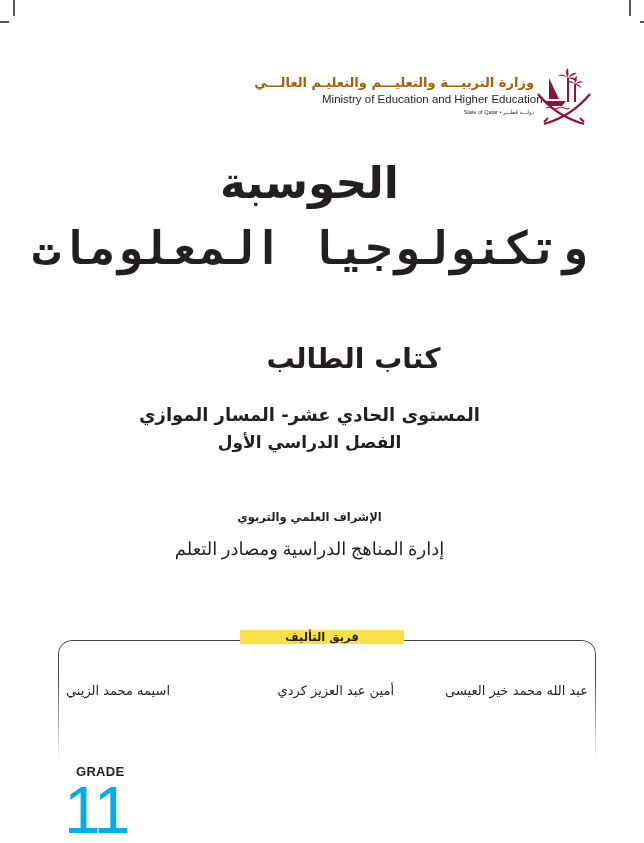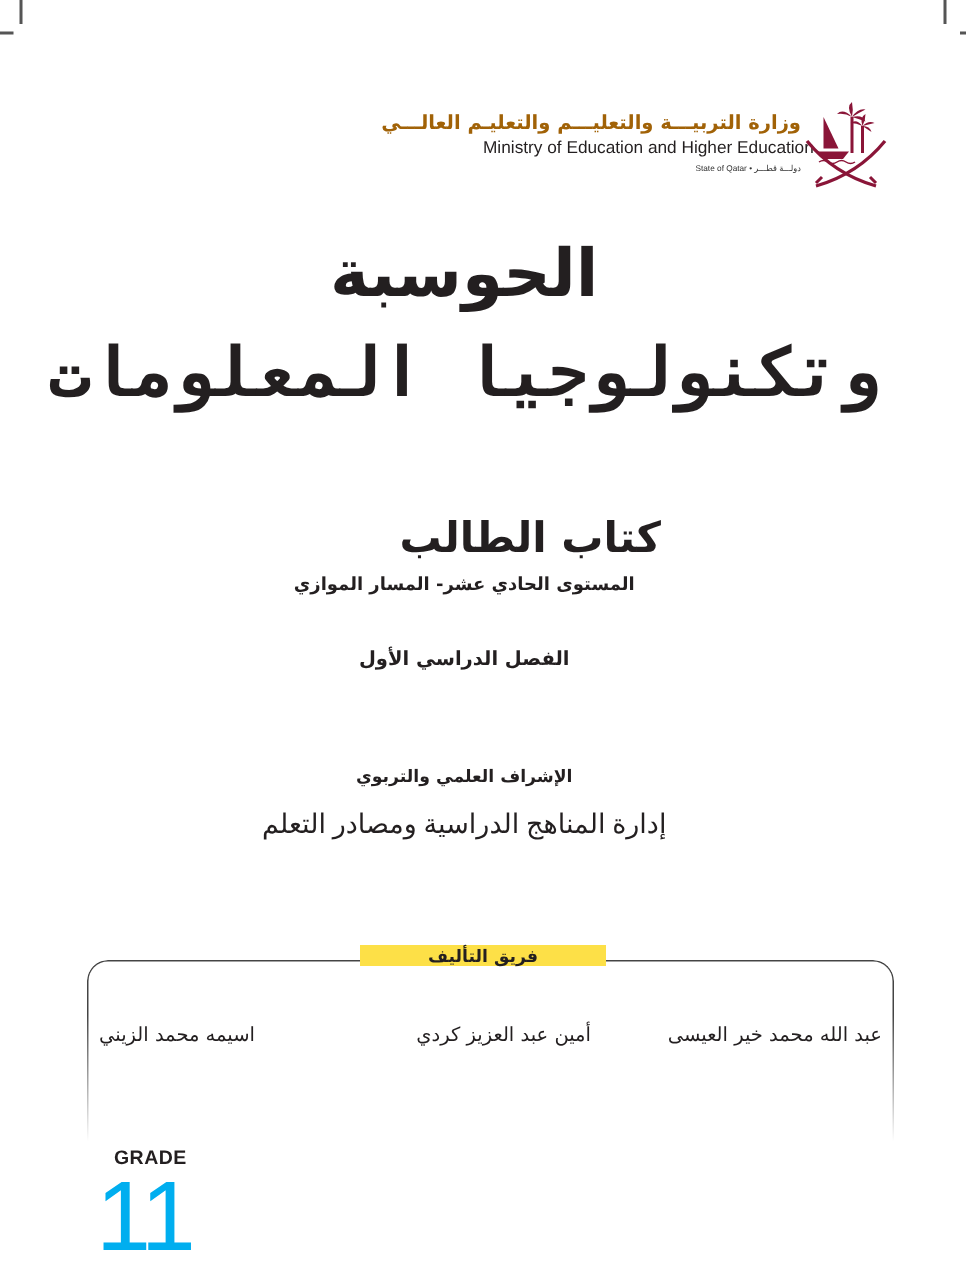--- a/index.html
+++ b/index.html
@@ -10,22 +10,22 @@
     .rtl { direction:rtl; }
     .center { left:0; width:619px; text-align:center; }
     .ministry-ar { position:absolute; right:110px; top:75px; font-size:13px; font-weight:bold; color:#a16207; direction:rtl; white-space:nowrap; }
     .ministry-en { position:absolute; left:322px; top:93px; font-size:11.5px; color:#231f20; white-space:nowrap; font-family:"Liberation Sans", sans-serif; }
     .state { position:absolute; right:110px; top:109px; font-size:5.5px; color:#333; white-space:nowrap; font-family:"Liberation Sans", sans-serif; }
     .emblem { position:absolute; left:534px; top:66px; width:60px; height:60px; }
 
     .title1 { top:155px; font-size:44px; font-weight:bold; line-height:56px; font-family:"DejaVu Sans", sans-serif; }
     .title2 { top:222px; font-size:46px; font-weight:bold; line-height:60px; font-family:Liberation Mono, monospace; }
     .book { top:342px; font-size:28px; font-weight:bold;margin-left:44px; }
-    .level { top:382px; font-size:12px; font-weight:bold; }
-    .semester { top:432px; font-size:13px; font-weight:bold; }
+    .level { top:404px; font-size:18px; font-weight:bold; }
+    .semester { top:432px; font-size:17px; font-weight:bold; }
     .supervision { top:510px; font-size:11.5px; font-weight:bold; }
     .dept { top:538px; font-size:18px;font-family:Liberation Serif, serif; }
 
     .frame { position:absolute; left:58px; top:640px; width:536px; height:120px; border:1.5px solid #444; border-bottom:none; border-radius:14px 14px 0 0;
              -webkit-mask-image:linear-gradient(to bottom, #000 0%, #000 30%, transparent 100%);
              mask-image:linear-gradient(to bottom, #000 0%, #000 30%, transparent 100%); }
     .team-label { position:absolute; left:240px; top:630px; width:164px; text-align:center; background:#fde047; font-size:11.5px; font-weight:bold; direction:rtl; }
     .author { position:absolute; top:683px; font-size:13px; direction:rtl; white-space:nowrap; }
 
     .grade-label { position:absolute; left:76px; top:764px; font-size:13px; font-weight:bold; color:#231f20; font-family:"Liberation Sans", sans-serif; letter-spacing:0.3px; }

